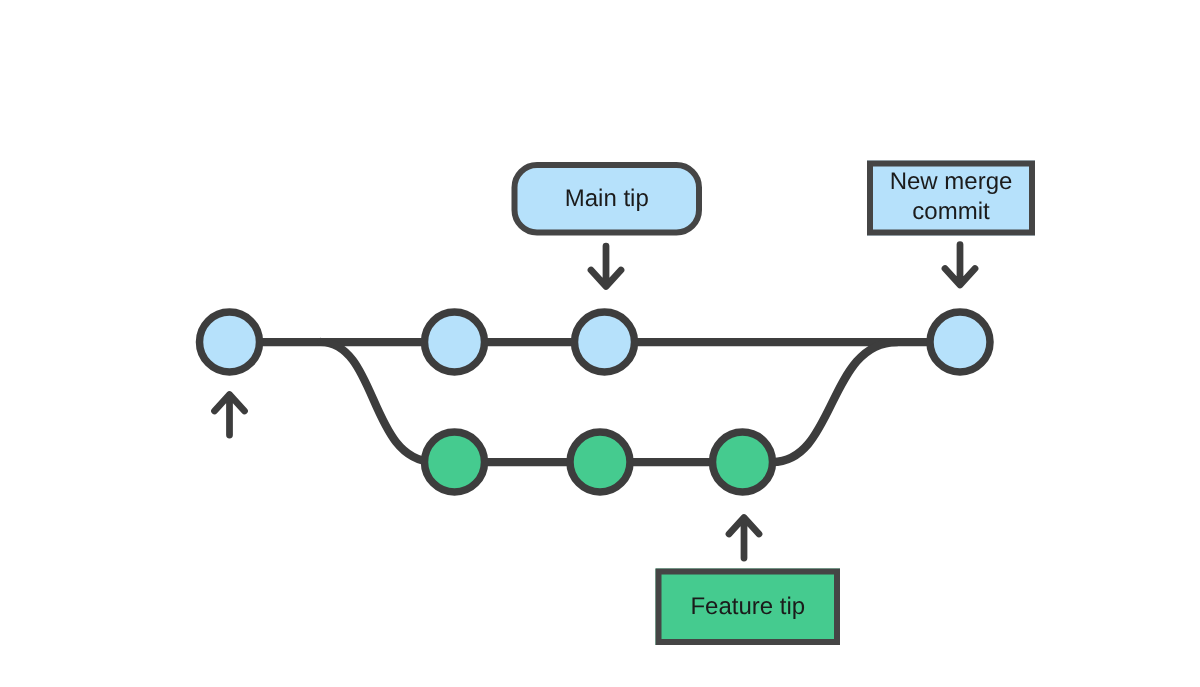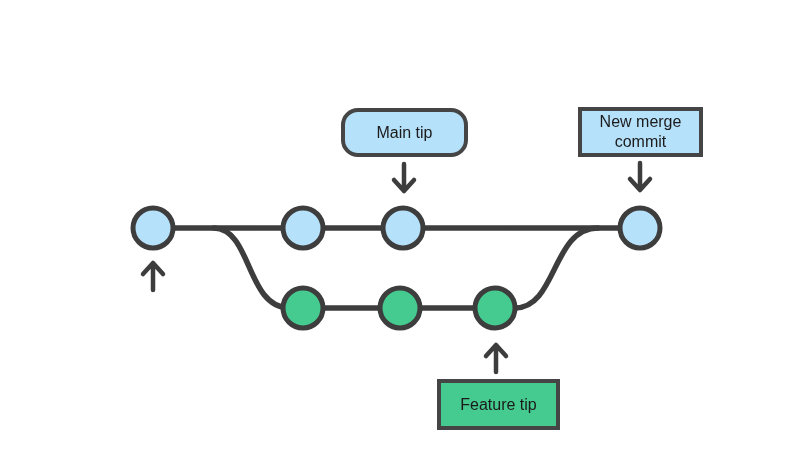--- a/index.html
+++ b/index.html
@@ -80,17 +80,17 @@
     <circle class="commit blue" cx="403" cy="228" r="20"></circle>
     <circle class="commit blue" cx="640" cy="228" r="20"></circle>
 
     <circle class="commit green" cx="303" cy="308" r="20"></circle>
     <circle class="commit green" cx="400" cy="308" r="20"></circle>
     <circle class="commit green" cx="495" cy="308" r="20"></circle>
   </svg>
 
   <div class="label-box blue" style="left:341px;top:108px;width:127px;height:49px;border-radius:17px;">Main tip</div>
 
-  <div class="label-box blue" style="left:578px;top:107px;width:125px;height:50px;">New merge commit</div>
+  <div class="label-box blue" style="left:578px;top:107px;width:112px;height:50px;">New merge commit</div>
 
 
   <div class="label-box green" style="left:437px;top:379px;width:123px;height:51px;text-align:center;">Feature tip</div>
 </div>
 
 </body></html>

